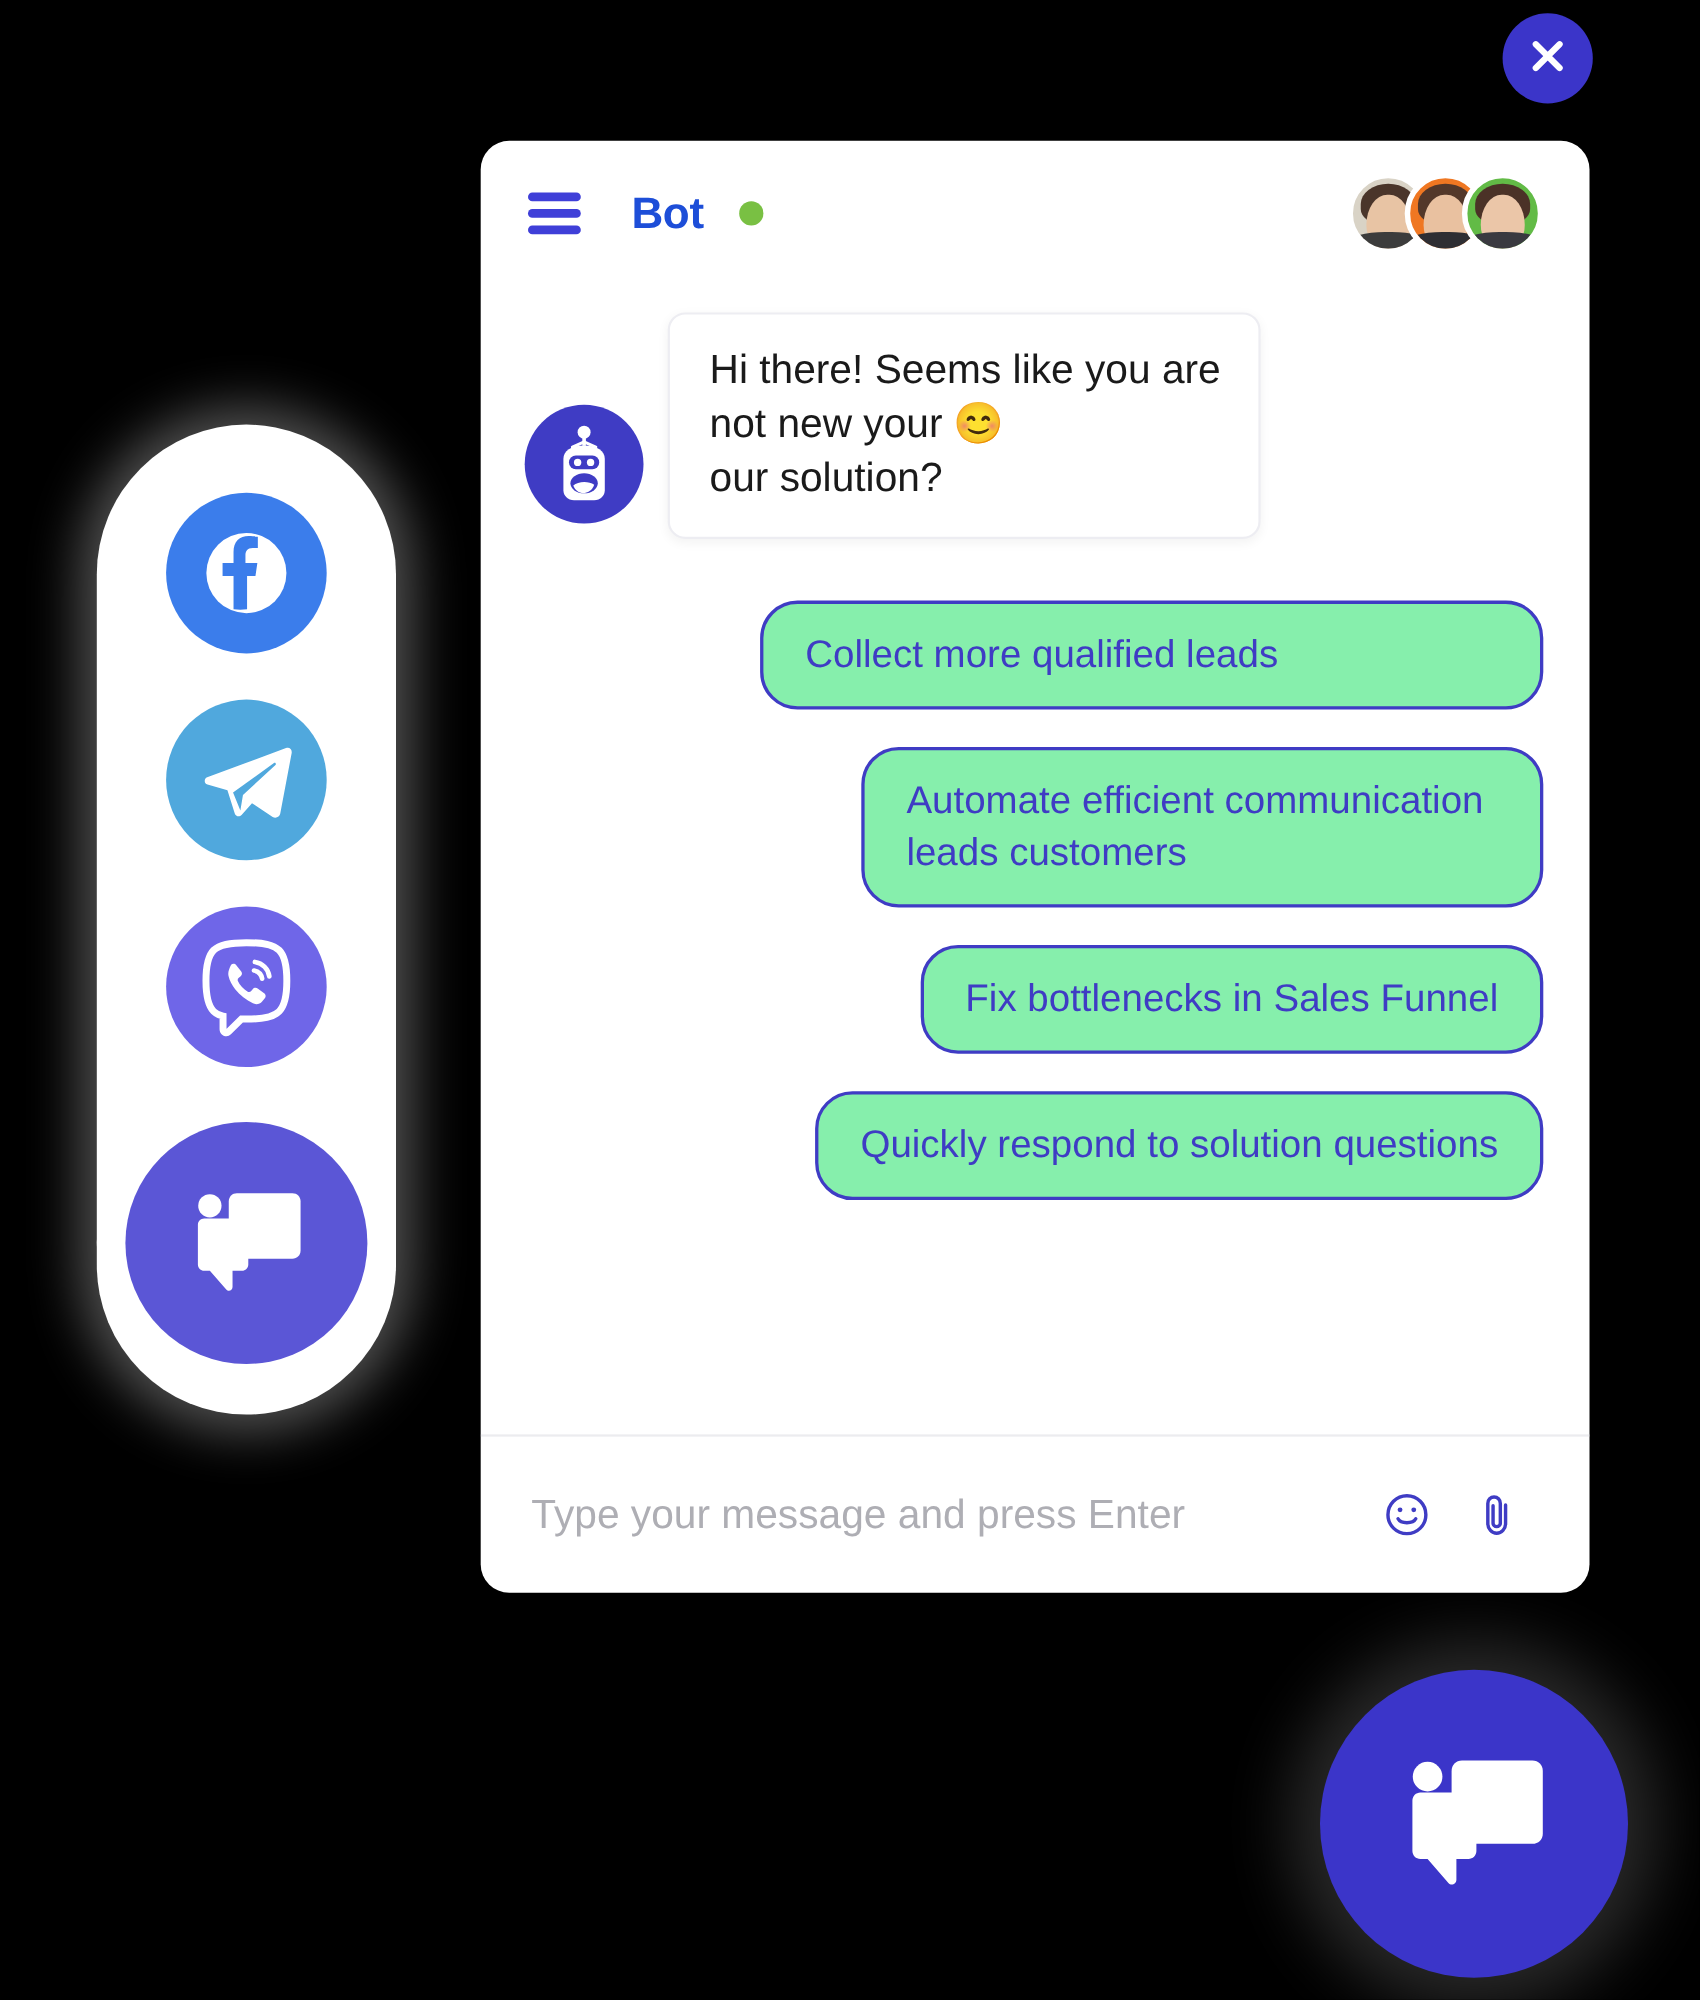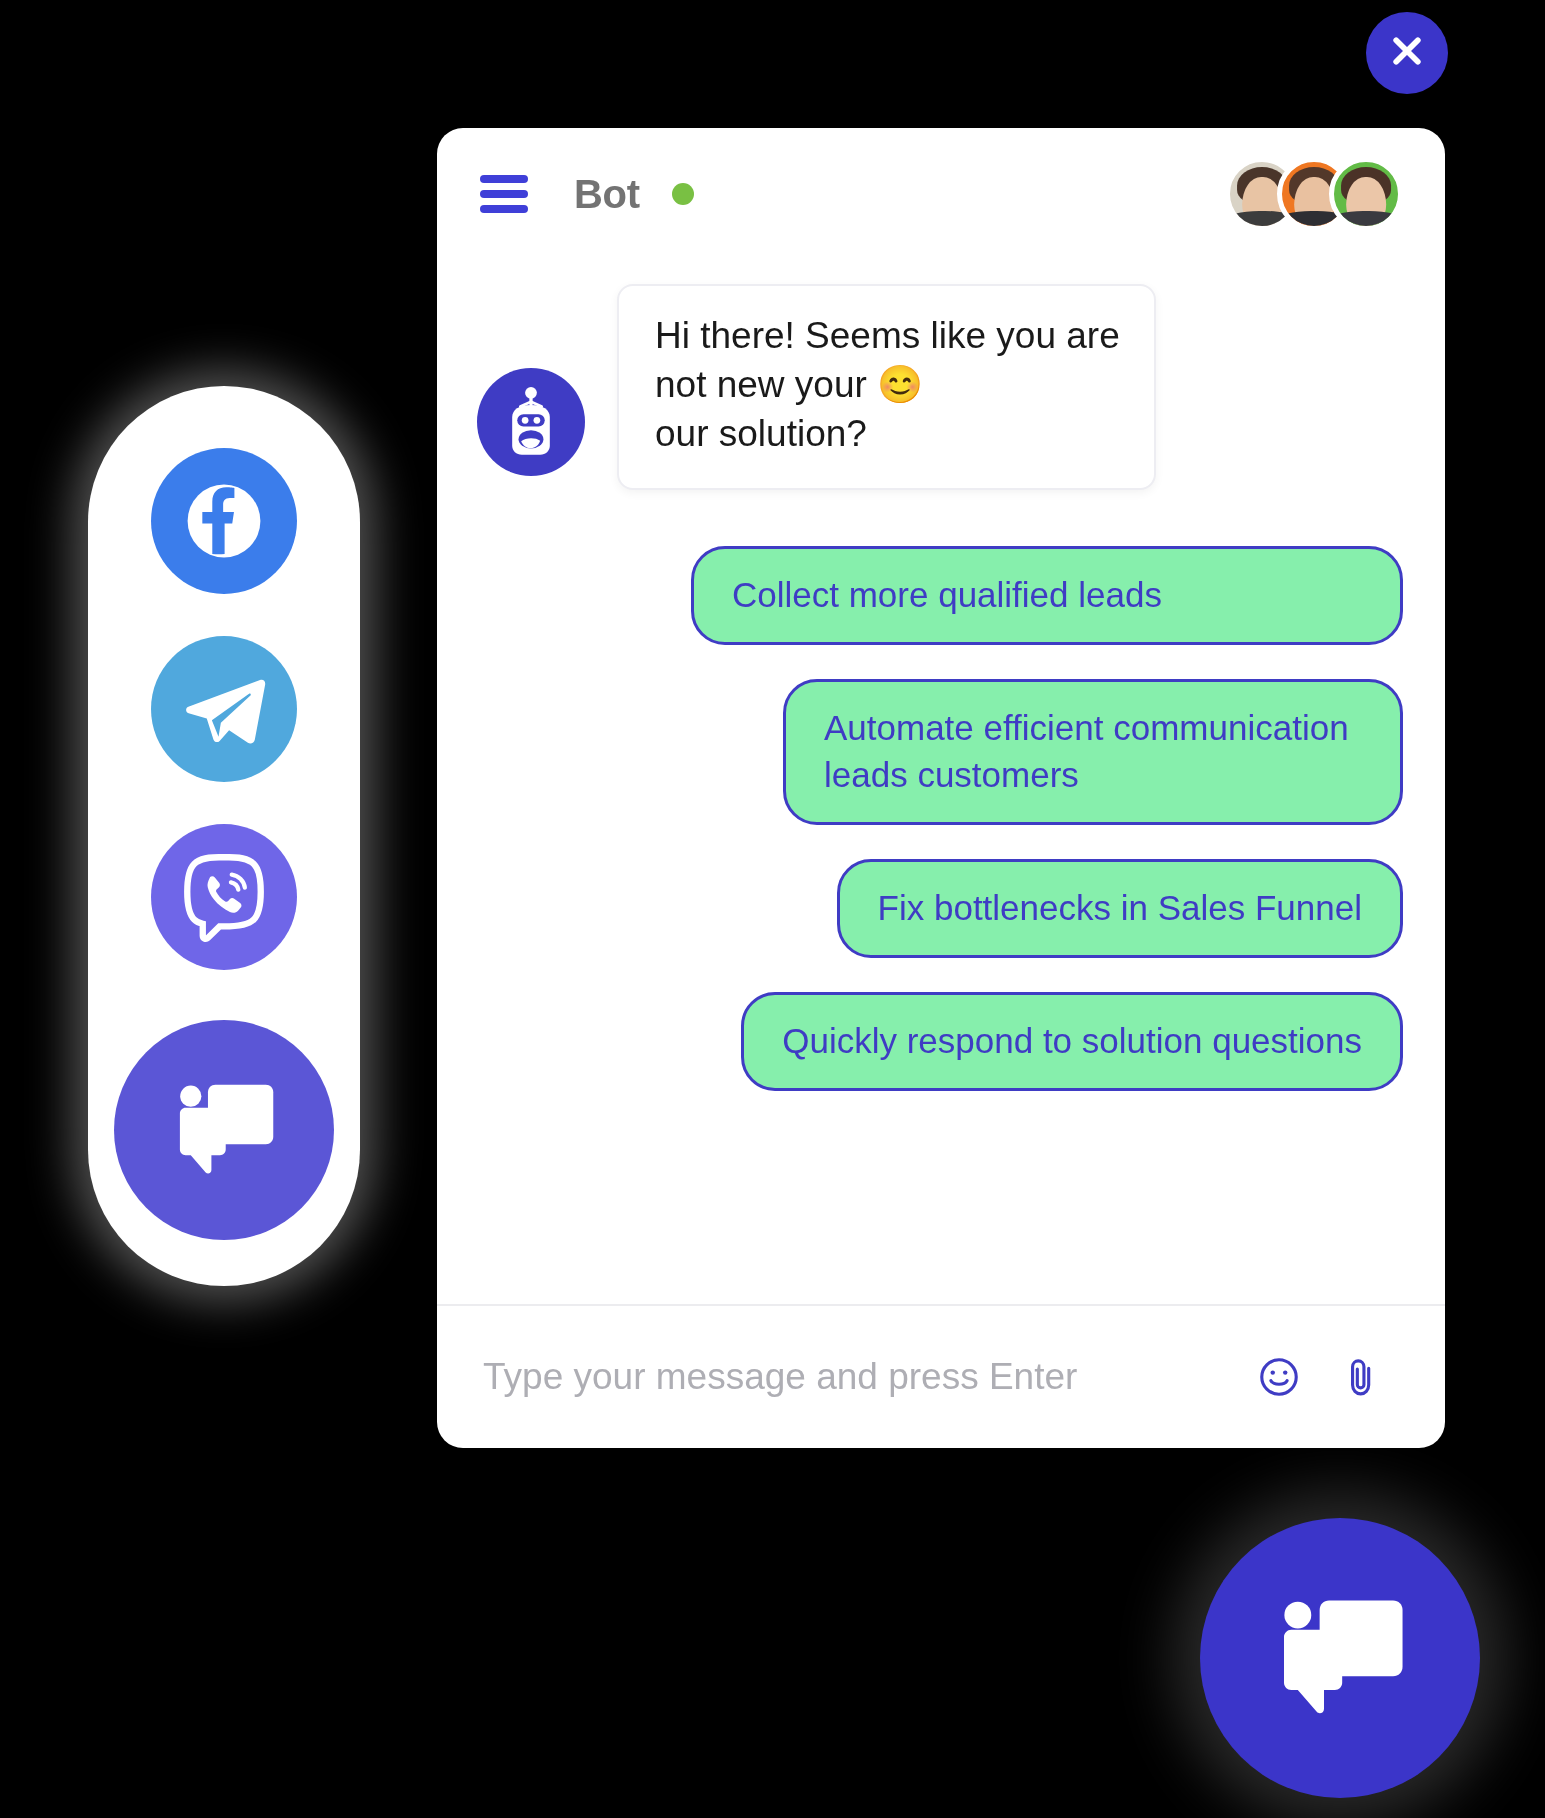--- a/index.html
+++ b/index.html
@@ -34,21 +34,21 @@
   
   .wg-header{
     height:132px; flex:0 0 132px;
     display:flex; align-items:center;
     padding:0 42px 0 43px;
   }
   .hamburger{ width:48px; height:38px; display:flex; flex-direction:column;
     justify-content:space-between; cursor:pointer; }
   .hamburger span{ display:block; height:8px; border-radius:5px; background:#3F3FD8; }
   .wg-title{
-    margin-left:46px; font-size:40px; font-weight:bold; color:#737373;
+    margin-left:46px; font-size:40px; font-weight:bold; color:#1d4ed8;
     letter-spacing:-0.3px;
   }
   .status-dot{
     margin-left:32px; width:22px; height:22px; border-radius:50%;
     background:#79C043;
   }
   .avatars{ margin-left:auto; display:flex; align-items:center; }
   .avatar{
     width:74px; height:74px; border-radius:50%;
     border:5px solid #fff; margin-left:-22px;
@@ -73,21 +73,20 @@
     flex:0 0 auto; width:108px; height:108px; border-radius:50%;
     background:#3F3CC4; display:flex; align-items:center; justify-content:center;
     margin-bottom:14px;
   }
   .bot-avatar svg{ width:66px; height:72px; }
 
   .bubble{
     background:#fff; border:2px solid #EDEDF2; border-radius:16px;
     padding:26px 34px 30px 36px; max-width:640px;
     box-shadow:0 3px 10px rgba(0,0,0,0.05);
-    margin-left:10px;
   }
   .bubble p{
     font-size:37px; line-height:1.32; color:#1A1A1A; font-weight:400;
   }
 
   .replies{ margin-top:56px; display:flex; flex-direction:column;
     align-items:flex-end; gap:34px; padding-right:2px; }
   .reply{
     border:3px solid #3F3CC4; border-radius:34px;
     color:#3F3CC4; font-size:35px; line-height:1.34;

